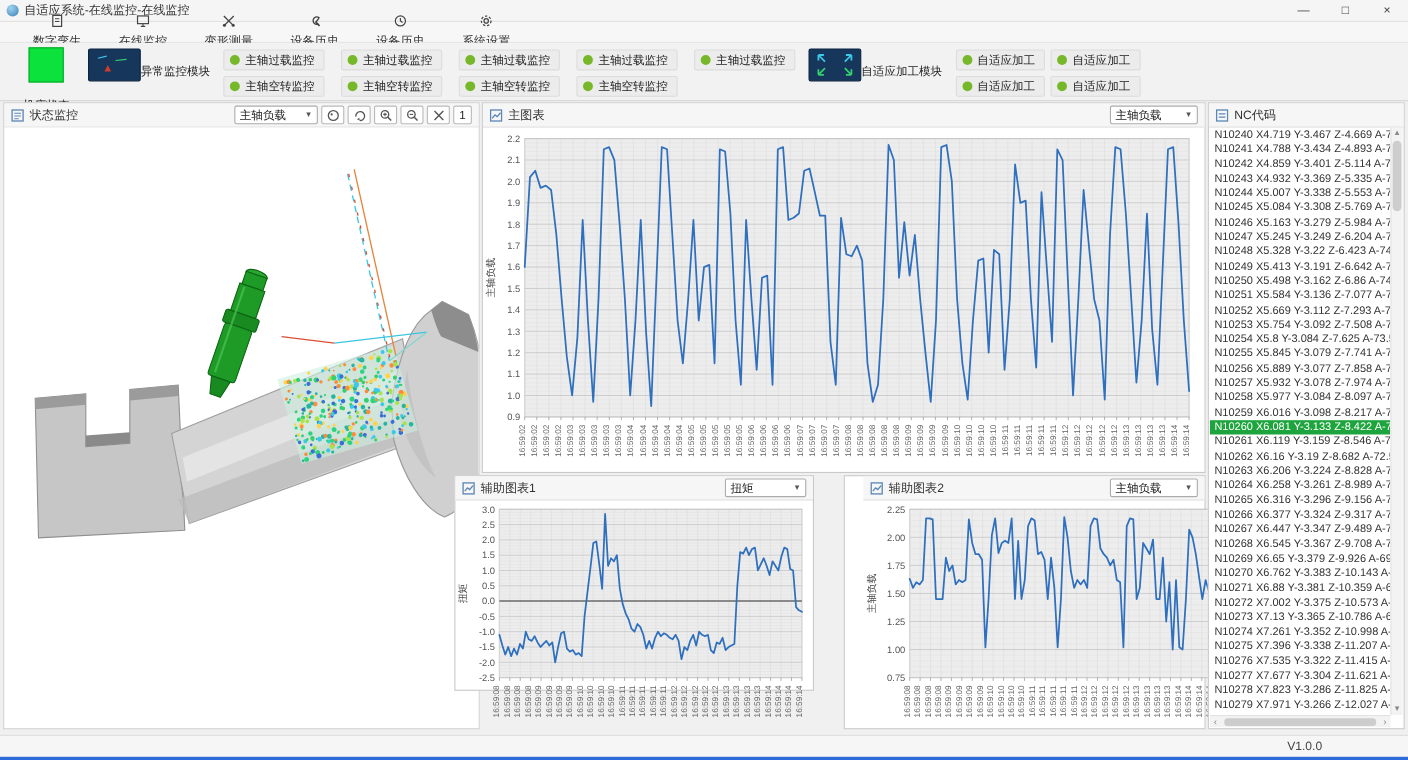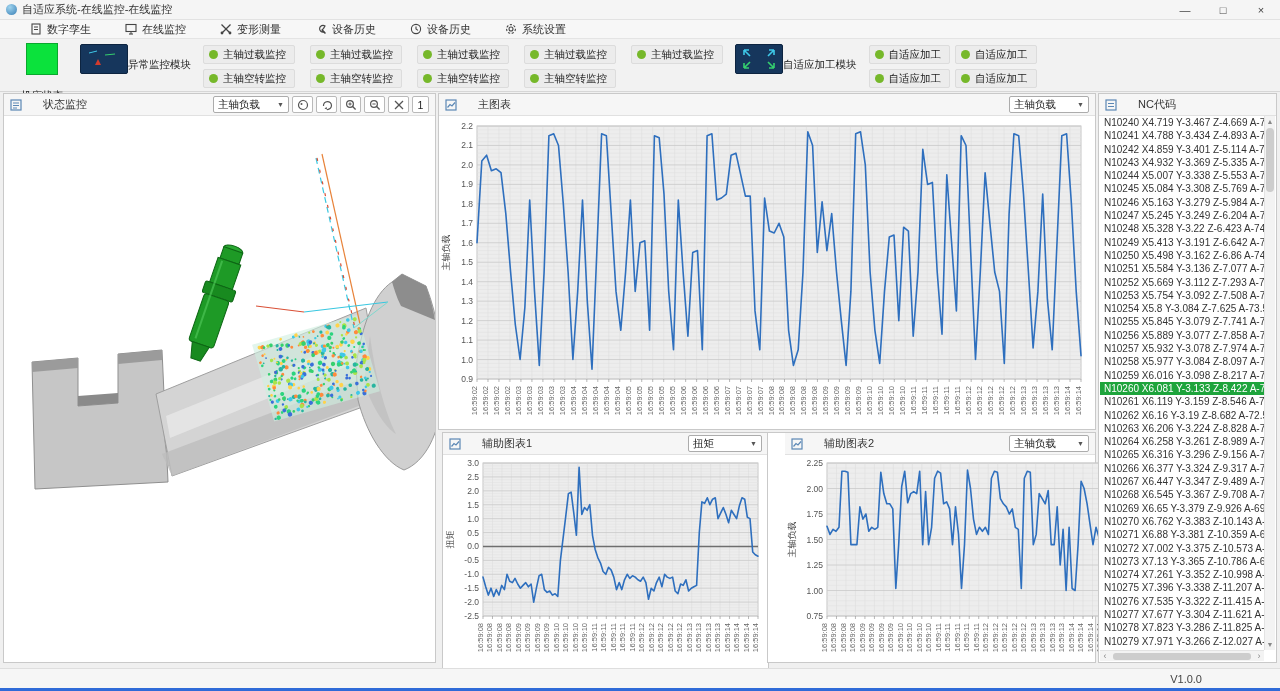--- a/index.html
+++ b/index.html
@@ -7,54 +7,54 @@
        font-family:"Liberation Sans","DejaVu Sans",sans-serif;background:#f0f0f0;color:#222;}
   .titlebar{position:absolute;left:0;top:0;width:1280px;height:20px;background:#f5f5f5;
             border-bottom:1px solid #e2e2e2;display:flex;align-items:center;padding-left:6px;box-sizing:border-box;}
   .app-icon{width:11px;height:11px;border-radius:50%;background:radial-gradient(circle at 35% 30%,#9fd4ef,#3a7fb5);margin-right:5px;}
   .title-text{font-size:11px;color:#333;}
   .win-controls{margin-left:auto;display:flex;}
   .win-btn{width:38px;height:19px;display:flex;align-items:center;justify-content:center;
            font-size:11px;color:#444;cursor:default;}
   .menubar{position:absolute;left:0;top:20px;width:1280px;height:19px;background:#f7f7f7;
            border-bottom:1px solid #e4e4e4;display:flex;align-items:center;padding-left:30px;gap:34px;box-sizing:border-box;}
-  .menu-item{display:flex;align-items:center;gap:5px;font-size:11px;color:#333;}
+  .menu-item{display:flex;align-items:center;gap:5px;font-size:11px;color:#333;flex-direction:column;}
   .menu-item svg{display:block;}
   .statusstrip{position:absolute;left:0;top:39px;width:1280px;height:53px;background:#f2f2f2;
                border-bottom:1px solid #d6d6d6;display:flex;align-items:flex-start;
                padding:4px 0 0 16px;gap:12px;box-sizing:border-box;}
   .machine-col{display:flex;flex-direction:column;align-items:center;width:52px;}
   .machine-square{width:30px;height:30px;background:#0be23c;border:1px solid #0aa82e;}
   .small-label{font-size:10.5px;color:#222;margin-top:14px;white-space:nowrap;}
   .prog-col{display:flex;flex-direction:column;gap:3px;margin-top:1px;}
   .prog-box{background:#fff;border:1px solid #c6c6c6;font-size:10.5px;color:#222;
             padding:3px 7px;width:122px;white-space:nowrap;overflow:hidden;}
   .module-col{display:flex;flex-direction:row;align-items:flex-start;margin-top:1px;}
   .module-thumb{width:46px;height:28px;background:#16365c;border:1px solid #0d2440;position:relative;border-radius:2px;}
   .badge-rows{display:flex;flex-direction:column;gap:5px;margin-top:2px;}
   .badge-row{display:flex;gap:15px;}
   .badge{display:inline-flex;align-items:center;gap:5px;background:#ececec;border:1px solid #dcdcdc;
          border-radius:2px;padding:2px 8px 2px 5px;font-size:10.5px;color:#222;white-space:nowrap;height:13px;}
   .dot{width:9px;height:9px;border-radius:50%;background:#76b82a;flex:0 0 auto;}
   .adaptive-grid{display:grid;grid-template-columns:auto auto;gap:5px;margin-top:2px;}
   .panel{position:absolute;background:#fff;border:1px solid #c9c9c9;box-sizing:border-box;}
   .panel-header{height:22px;background:#f6f6f6;border-bottom:1px solid #e1e1e1;display:flex;
-                align-items:center;padding:0 6px;gap:21px;font-size:11px;color:#333;box-sizing:border-box;}
+                align-items:center;padding:0 6px;gap:5px;font-size:11px;color:#333;box-sizing:border-box;}
   .panel-title{white-space:nowrap;}
   .hdr-controls{margin-left:auto;display:flex;align-items:center;gap:3px;}
   .select{background:#fff;border:1px solid #acacac;border-radius:2px;font-size:10.5px;color:#222;
           height:17px;display:flex;align-items:center;padding:0 4px;gap:6px;box-sizing:border-box;}
   .select .caret{font-size:7px;color:#555;margin-left:auto;}
   .icon-btn{width:21px;height:17px;background:#fff;border:1px solid #b9b9b9;border-radius:2px;
             display:flex;align-items:center;justify-content:center;box-sizing:border-box;}
   .count-box{width:17px;height:17px;background:#fff;border:1px solid #b9b9b9;border-radius:2px;
              font-size:10.5px;color:#222;display:flex;align-items:center;justify-content:center;box-sizing:border-box;}
   #panel-status{left:3px;top:93px;width:433px;height:570px;}
   #panel-main{left:438px;top:93px;width:658px;height:337px;}
-  #panel-aux1{left:442px;top:432px;width:327px;height:259px;}
+  #panel-aux1{left:413px;top:432px;width:327px;height:196px;}
   #panel-aux2{left:767px;top:432px;width:329px;height:231px;padding-left:17px;}
   #panel-nc{left:1098px;top:93px;width:179px;height:570px;}
   .chart-mount{position:relative;width:100%;}
   #main-chart{height:313px;}
   #aux1-chart,#aux2-chart{height:207px;}
   #model-viewport{width:100%;height:546px;background:#fff;overflow:hidden;}
   .nc-list{position:absolute;left:1px;top:22px;right:12px;bottom:12px;overflow:hidden;font-size:10px;color:#333;}
   .nc-row{height:13.3px;line-height:13.3px;padding-left:4px;white-space:nowrap;overflow:hidden;}
   .nc-row.hl{background:#1ea43c;color:#fff;}
   .vscroll{position:absolute;right:1px;top:22px;bottom:12px;width:11px;background:#f3f3f3;border-left:1px solid #e3e3e3;box-sizing:border-box;}

